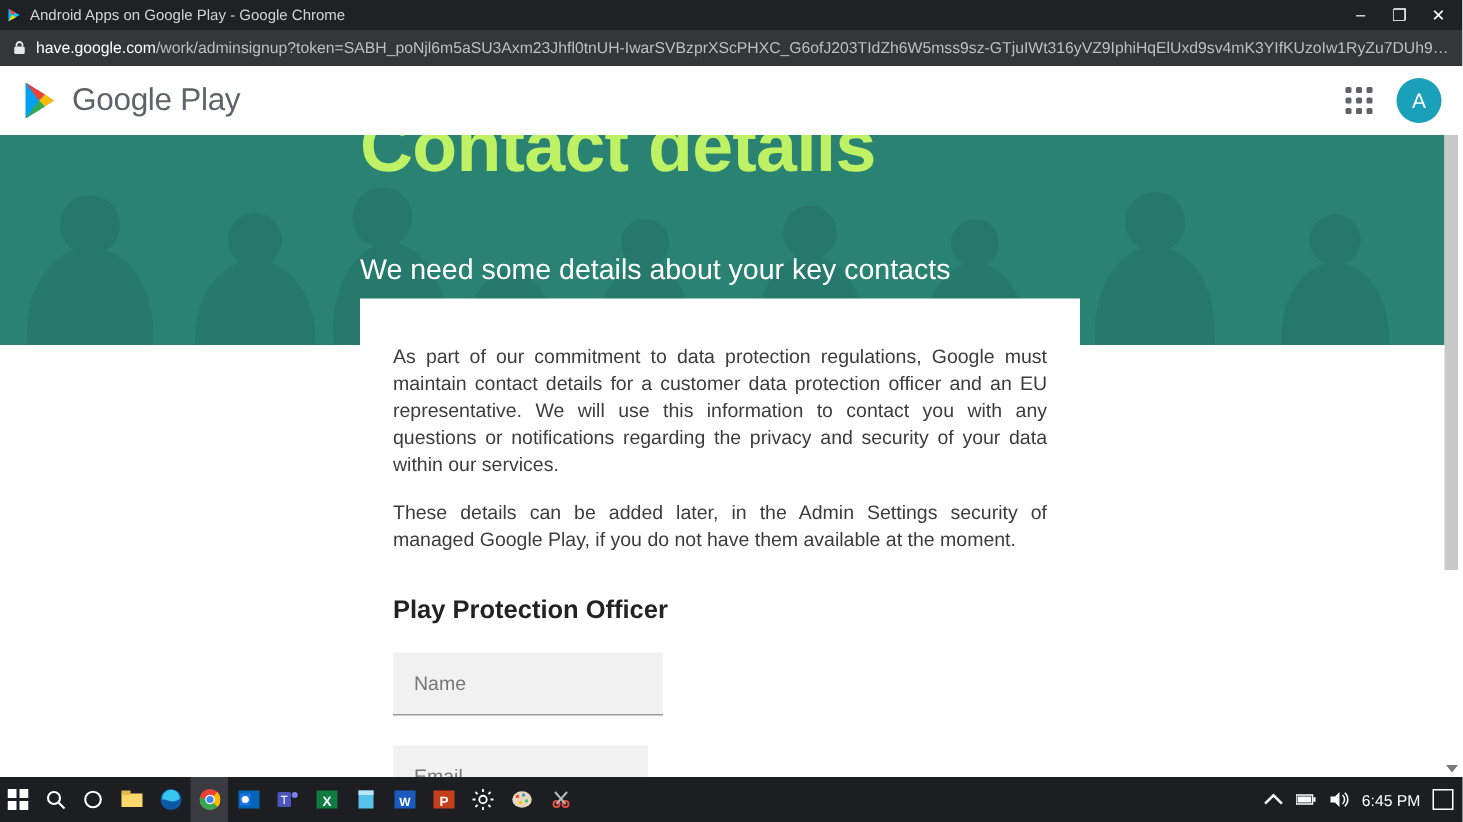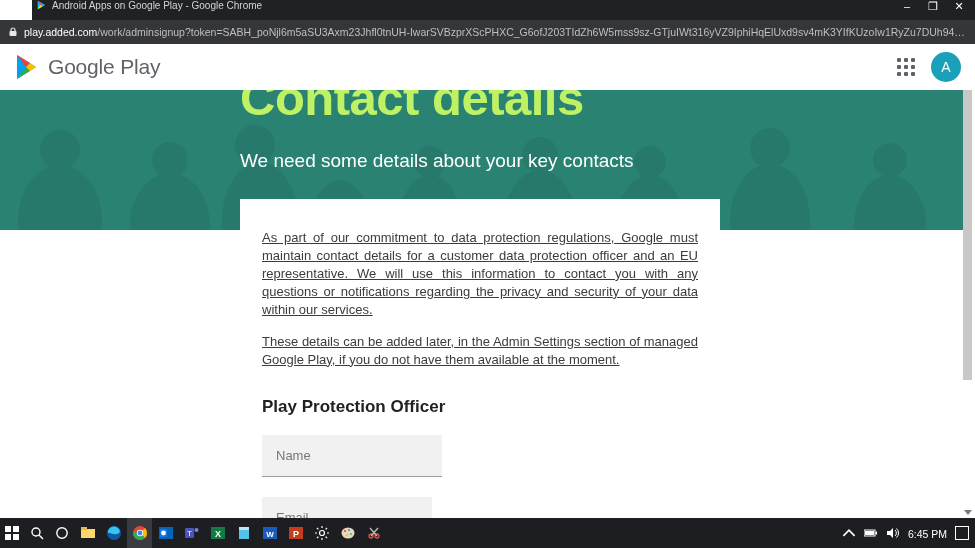--- a/index.html
+++ b/index.html
@@ -1,39 +1,39 @@
 <!DOCTYPE html>
 <html><head>
 <meta charset="utf-8">
 <style>
   * { box-sizing: border-box; margin: 0; padding: 0; }
   html, body { width: 975px; height: 548px; overflow: hidden; font-family: Arial, Helvetica, sans-serif; background: #fff; }
-  .titlebar { height: 20px; background: #202124; display: flex; align-items: flex-start; color: #d4d4d4; font-size: 10px; padding: 0 4px; margin-left: 32px; }
+  .titlebar { height: 20px; background: #202124; display: flex; align-items: center; color: #d4d4d4; font-size: 10px; padding: 0 4px; }
   .titlebar .play-glyph { width: 10px; height: 10px; margin-right: 6px; display: inline-block; }
   .titlebar .title-text { flex: 1; overflow: hidden; white-space: nowrap; text-overflow: ellipsis; }
   .wincontrols { display: flex; gap: 14px; padding-right: 6px; color: #fff; }
   .wincontrols span { width: 12px; text-align: center; cursor: pointer; font-size: 11px; }
   .addrbar { height: 24px; background: #35363a; display: flex; align-items: center; color: #bfbfbf; font-size: 10.5px; padding: 0 8px; }
   .addrbar .lock { width: 10px; height: 10px; margin-right: 6px; }
   .addrbar .url { white-space: nowrap; overflow: hidden; text-overflow: ellipsis; flex:1; }
   .addrbar .host { color: #ffffff; }
   .gbar { height: 46px; background: #fff; display: flex; align-items: center; padding: 16px 14px; }
   .gbar .logoarea { display: flex; align-items: center; gap: 8px; }
   .gbar-title { font-size: 21px; color: #5f6368; letter-spacing: -0.2px; }
   .gbar .spacer { flex: 1; }
   .appsicon { width: 18px; height: 18px; display: grid; grid-template-columns: repeat(3,4px); grid-template-rows: repeat(3,4px); gap: 3px; cursor:pointer; }
   .appsicon span { background:#5f6368; border-radius:1px; }
   .avatar { width: 30px; height: 30px; border-radius: 50%; background:#1aa0b8; color:#fff; display:flex; align-items:center; justify-content:center; font-size:14px; cursor:pointer; margin-left:16px; }
   .content-wrap { position: relative; width:100%; height:428px; overflow:hidden; }
   .hero { position:absolute; left:0; top:0; right:12px; height:140px; background:#2a8273; overflow:hidden; }
   .hero svg { position:absolute; inset:0; opacity:0.28; }
   .page-title { position:absolute; left:240px; top:-20px; color:#bef264; font-size:49px; font-weight:700; letter-spacing:-0.5px; }
-  .page-sub { position:absolute; left:240px; top:60px; color:#fff; font-size:19px; }
+  .page-sub { position:absolute; left:240px; top:80px; color:#fff; font-size:19px; }
   .card { position:absolute; left:240px; top:109px; width:480px; background:#fff; padding:30px 22px 26px 22px; box-shadow: none; }
-  .card p { font-size:13px; color:#3c3c3c; text-align:justify; line-height:1.38; margin-bottom:14px;text-decoration:underline; }
+  .card p { font-size:13px; color:#3c3c3c; text-align:justify; line-height:1.38; margin-bottom:14px; }
   .section-title { font-size:17px; font-weight:600; color:#222; margin-top:28px; margin-bottom:18px; }
   .textfield { width:180px; height:42px; background:#f1f1f1; border:none; border-bottom:1px solid #9e9e9e; padding:0 14px; font-size:13px; color:#333; margin-bottom:20px; display:block; }
   .textfield.wide { width:170px; }
   .textfield::placeholder { color:#777; }
   .scrollbar { position:absolute; right:3px; top:0; width:9px; height:100%; }
   .scrollbar .thumb { position:absolute; left:0; top:0; width:9px; height:290px; background:#c8c8c8; }
   .scrollbar .down { position:absolute; left:0; bottom:0; width:9px; height:12px; display:flex;align-items:center;justify-content:center; }
   .taskbar { position:absolute; left:0; bottom:0; width:975px; height:30px; background:#1d1e22; display:flex; align-items:center; color:#fff; font-size:10px; }
   .taskbar .left { display:flex; align-items:center; gap:1px; padding-left:0; }
   .tb-btn { width:24px; height:30px; display:flex; align-items:center; justify-content:center; cursor:pointer; }
@@ -64,21 +64,21 @@
   </div>
 </div>
 
 <div class="addrbar">
   <span class="lock">
     <svg viewBox="0 0 10 10">
         <rect x="1.5" y="4" width="7" height="5" rx="1" fill="#e8e8e8"></rect>
         <path d="M3 4 V3 a2 2 0 0 1 4 0 V4" fill="none" stroke="#e8e8e8" stroke-width="1.2"></path>
       </svg>
   </span>
-  <span class="url"><span class="host">play.added.com</span><span>/work/adminsignup?token=SABH_poNjl6m5aSU3Axm23Jhfl0tnUH-IwarSVBzprXScPHXC_G6ofJ203TIdZh6W5mss9sz-GTjuIWt316yVZ9IphiHqElUxd9sv4mK3YIfKUzoIw1RyZu7DUh942...</span></span>
+  <span class="url"><span class="host">have.google.com</span><span>/work/adminsignup?token=SABH_poNjl6m5aSU3Axm23Jhfl0tnUH-IwarSVBzprXScPHXC_G6ofJ203TIdZh6W5mss9sz-GTjuIWt316yVZ9IphiHqElUxd9sv4mK3YIfKUzoIw1RyZu7DUh942...</span></span>
 </div>
 
 <div class="gbar">
   <div class="logoarea">
     <svg width="26" height="28" viewBox="0 0 26 28">
       <polygon points="3,2 22,14 3,26" fill="#00a1f1"></polygon>
       <polygon points="3,2 16,10 12,14" fill="#ea4335"></polygon>
       <polygon points="3,26 16,18 12,14" fill="#34a853"></polygon>
       <polygon points="16,10 22,14 16,18 12,14" fill="#fbbc05"></polygon>
     </svg>
@@ -121,21 +121,21 @@
         <ellipse cx="890" cy="135" rx="36" ry="50"></ellipse>
         <circle cx="890" cy="70" r="17"></circle>
       </g>
     </svg>
     <div class="page-title">Contact details</div>
     <div class="page-sub">We need some details about your key contacts</div>
   </div>
 
   <div class="card">
     <p>As part of our commitment to data protection regulations, Google must maintain contact details for a customer data protection officer and an EU representative. We will use this information to contact you with any questions or notifications regarding the privacy and security of your data within our services.</p>
-    <p>These details can be added later, in the Admin Settings section of managed Google Play, if you do not have them available at the moment.</p>
+    <p>These details can be added later, in the Admin Settings security of managed Google Play, if you do not have them available at the moment.</p>
     <div class="section-title">Play Protection Officer</div>
     <input class="textfield" type="text" placeholder="Name" style="">
     <input class="textfield wide" type="text" placeholder="Email" style="">
   </div>
 
   <div class="scrollbar">
     <div class="thumb"></div>
     <div class="down">
       <svg width="8" height="8" viewBox="0 0 8 8">
           <polygon points="0,2 8,2 4,7" fill="#7a7a7a"></polygon>

